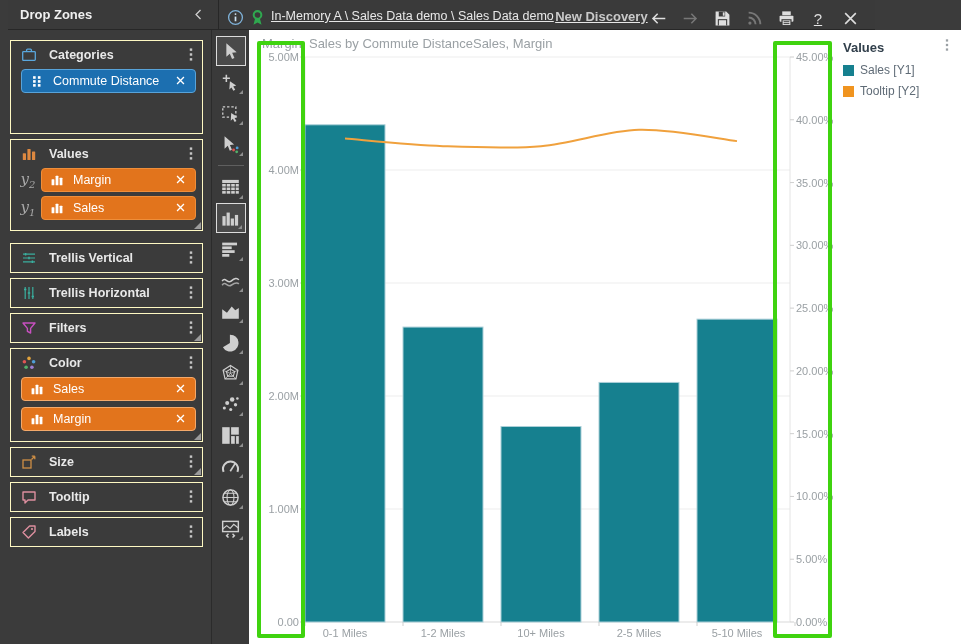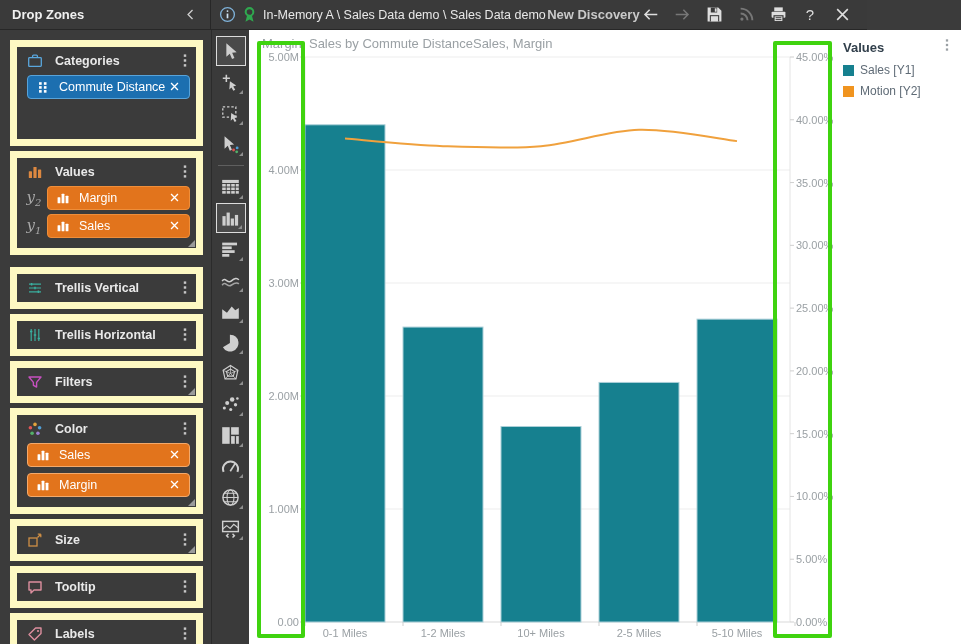--- a/index.html
+++ b/index.html
@@ -1,43 +1,43 @@
 <!DOCTYPE html>
 <html><head>
 <meta charset="utf-8">
 <style>
   * { margin:0; padding:0; box-sizing:border-box; }
   html,body { background:#222; }
   .app { position:relative; width:961px; height:644px; background:#3b3b3b;
          font-family:"Liberation Sans", sans-serif; overflow:hidden; color:#e6e6e6; }
 
   
-  .topbar { position:absolute; top:0; left:0; width:867px; height:30px; background:#3a3a3a;
+  .topbar { position:absolute; top:0; left:8px; width:867px; height:30px; background:#3a3a3a;
             border-bottom:1px solid #272727; display:flex; z-index:10; }
   .sidebar-header { width:211px; display:flex; align-items:center; padding:0 10px 0 12px;
                     border-right:1px solid #272727; }
   .sidebar-title { font-weight:bold; font-size:13px; color:#f0f0f0; }
   .collapse-btn { margin-left:auto; width:16px; height:16px; color:#cfcfcf; }
   .collapse-btn svg { width:13px; height:13px; }
-  .topbar-main { flex:1; display:flex; align-items:center; padding:0 8px 0 8px; }
+  .topbar-main { flex:1; display:flex; align-items:flex-start; padding:9px 8px 0 8px;text-decoration:underline; }
   .tb-ico { width:17px; height:17px; margin-right:5px; flex:none; }
   .tb-ico svg { width:17px; height:17px; }
   .breadcrumb { font-size:12.5px; color:#e8e8e8; white-space:nowrap; }
   .doc-title { font-weight:bold; font-size:13px; color:#c9c9c9; white-space:nowrap; }
   .spacer { flex:1; }
   .tb-actions { display:flex; align-items:center; gap:14px; padding-right:8px; }
   .tb-btn { width:18px; height:18px; color:#dedede; display:flex; align-items:center;
             justify-content:center; font-size:15px; cursor:default; }
   .tb-btn svg { width:17px; height:17px; }
   .tb-btn.disabled { color:#777; }
 
   
   .sidebar { position:absolute; top:30px; left:0; width:211px; height:614px; background:#3b3b3b;
              padding-top:10px; }
-  .zone-box { border:7px solid #fef9c3; margin:0 8px 5px 10px; position:relative; }
+  .zone-box { border:1px solid #fef9c3; margin:0 8px 5px 10px; position:relative; }
   .zone-box.gap-lg { margin-bottom:12px; }
   .zone-head { display:flex; align-items:center; height:28px; padding:0 5px 0 10px; }
   .zone-icon { width:16px; height:16px; margin-right:12px; flex:none; }
   .zone-icon svg { width:16px; height:16px; }
   .zone-label { font-size:12.5px; font-weight:bold; color:#e9e9e9; flex:1; }
   .zone-menu { color:#c6c6c6; width:12px; height:16px; text-align:center; }
   .zone-menu svg { width:4px; height:15px; }
   .resizer::after { content:""; position:absolute; right:1px; bottom:1px;
                     border-left:7px solid transparent; border-bottom:7px solid #9b9b9b; }
   .chips { padding:0 6px 4px 10px; }
@@ -579,21 +579,21 @@
             </svg>
         </span>
       </div>
       <div id="legend-items">
           <div class="legend-item">
             <span class="swatch" style="background: rgb(22, 128, 143);"></span>
             <span>Sales [Y1]</span>
           </div>
           <div class="legend-item">
             <span class="swatch" style="background: rgb(240, 148, 31);"></span>
-            <span>Motion [Y2]</span>
+            <span>Tooltip [Y2]</span>
           </div>
         </div>
     </div>
     <div class="hl hl-left" style="border-color: rgb(63, 211, 15);"></div>
     <div class="hl hl-right" style="border-color: rgb(63, 211, 15);"></div>
   </div>
 
 </div>
 
 </body></html>

